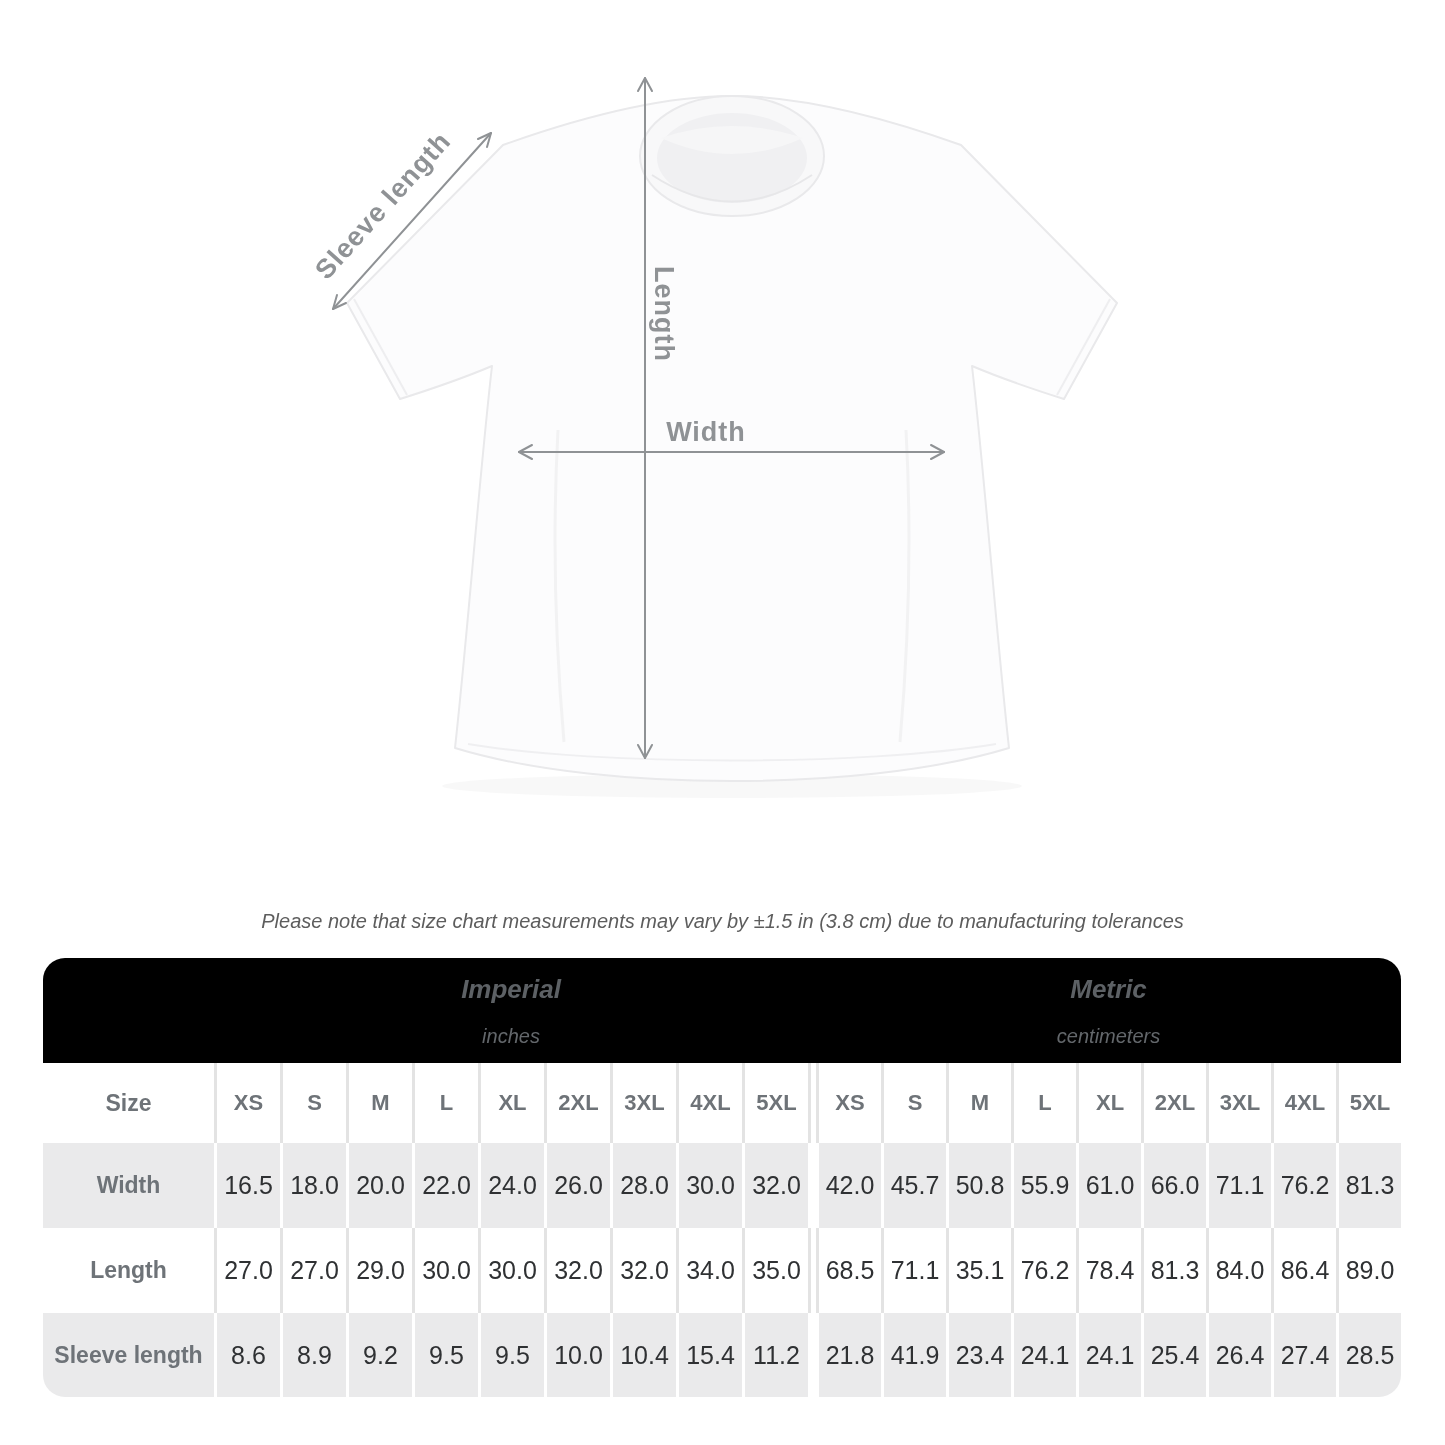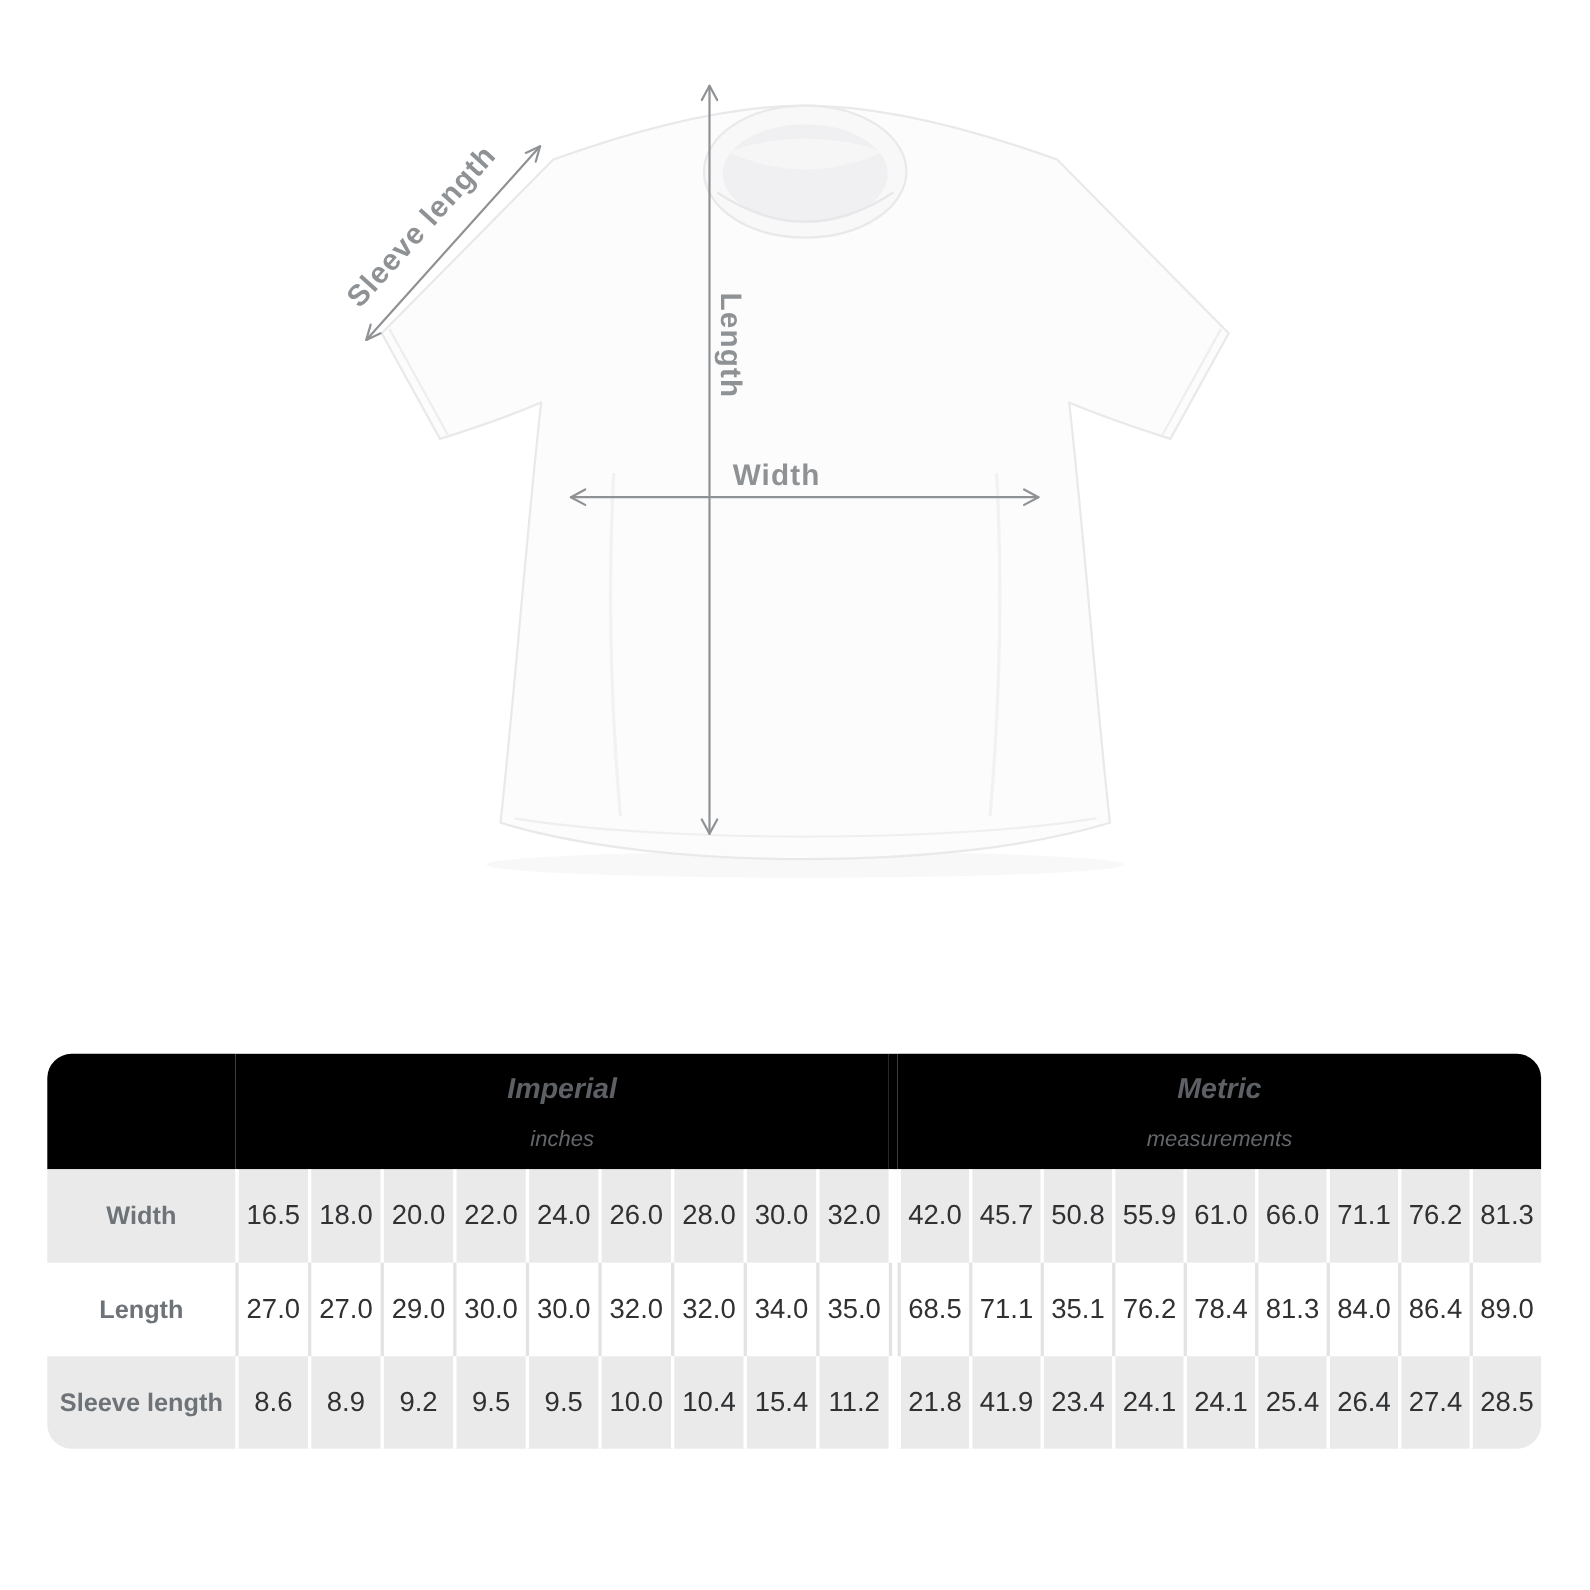--- a/index.html
+++ b/index.html
@@ -148,20 +148,21 @@
       <line class="arrow-line" x1="519" y1="452" x2="944" y2="452"></line>
       <polyline class="arrow-line" points="532,445 519,452 532,459"></polyline>
       <polyline class="arrow-line" points="931,445 944,452 931,459"></polyline>
     </g>
 
     <text transform="translate(327,281) rotate(-48)">Sleeve length</text>
     <text transform="translate(655,266) rotate(90)">Length</text>
     <text x="706" y="441" text-anchor="middle">Width</text>
   </svg>
 
+  <p class="page-subtitle">Please note that size chart measurements may vary by ±1.5 in (3.8 cm) due to manufacturing tolerances</p>
 
   <table class="size-table">
     <colgroup>
       <col style="width:171px">
       <col style="width:66px">
         <col style="width:66px">
         <col style="width:66px">
         <col style="width:66px">
         <col style="width:66px">
         <col style="width:66px">
@@ -182,24 +183,46 @@
     <tbody>
       <tr class="r-band">
         <td class="band band-first"></td>
         <td class="band" colspan="9">
           <div class="grp">Imperial</div>
           <div class="unit">inches</div>
         </td>
         <td class="band"></td>
         <td class="band band-last" colspan="9">
           <div class="grp">Metric</div>
-          <div class="unit">measurements</div>
+          <div class="unit">centimeters</div>
         </td>
       </tr>
 
+      <tr class="r-head row-white">
+        <th class="rowlabel">Size</th>
+        <th class="szh">XS</th>
+        <th class="szh">S</th>
+        <th class="szh">M</th>
+        <th class="szh">L</th>
+        <th class="szh">XL</th>
+        <th class="szh">2XL</th>
+        <th class="szh">3XL</th>
+        <th class="szh">4XL</th>
+        <th class="szh">5XL</th>
+        <td class="gap"></td>
+        <th class="szh">XS</th>
+        <th class="szh">S</th>
+        <th class="szh">M</th>
+        <th class="szh">L</th>
+        <th class="szh">XL</th>
+        <th class="szh">2XL</th>
+        <th class="szh">3XL</th>
+        <th class="szh">4XL</th>
+        <th class="szh">5XL</th>
+      </tr>
 
       <tr class="r-d1 row-gray">
         <th class="rowlabel">Width</th>
         <td class="val">16.5</td>
         <td class="val">18.0</td>
         <td class="val">20.0</td>
         <td class="val">22.0</td>
         <td class="val">24.0</td>
         <td class="val">26.0</td>
         <td class="val">28.0</td>

